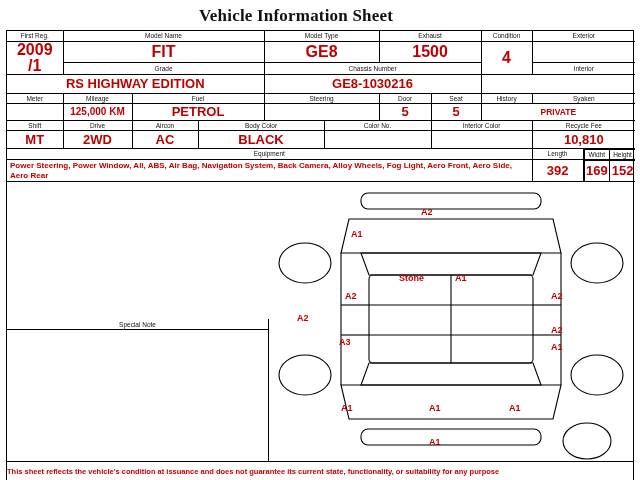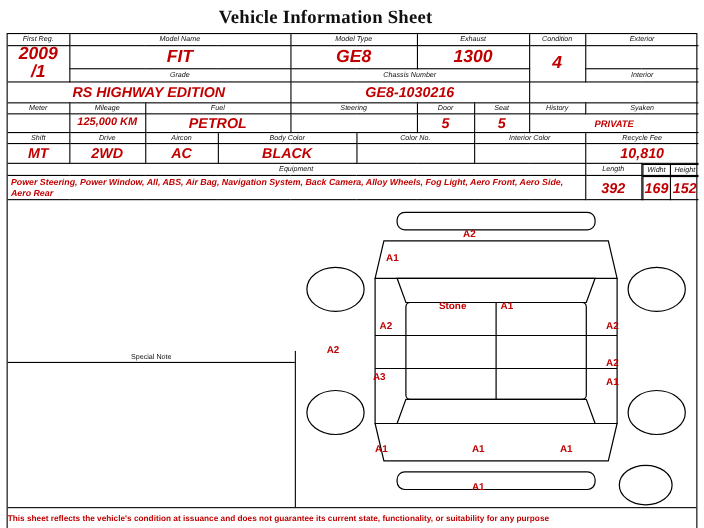--- a/index.html
+++ b/index.html
@@ -24,21 +24,21 @@
     margin: 2px 0 4px 0;
     font-family: "Liberation Serif", serif;
   }
   .frame {
     position: relative;
     width: 628px;
     height: 452px;
     border: 1px solid #000;
     margin: 0 auto;
   }
-  table { border-collapse: collapse; font-style: italic; }
+  table { border-collapse: collapse; }
   .lbl {
     font-size: 6.5px;
     text-align: center;
     color: #111;
     line-height: 9px;
     height: 10px;
     font-weight: normal;
   }
   .val {
     text-align: center;
@@ -151,21 +151,21 @@
         <td class="lbl" colspan="2" style="border-top:0;">Exhaust</td>
         <td class="lbl" style="border-top:0;">Condition</td>
         <td class="lbl" colspan="2" style="border-top:0;border-right:0;">Exterior</td>
       </tr>
 
       <tr>
         <td class="val big" rowspan="2" style="border-left:0;line-height:16px;white-space:pre-line;"><span>2009
 /1</span></td>
         <td class="val big rowh" colspan="3">FIT</td>
         <td class="val big rowh" colspan="2">GE8</td>
-        <td class="val big rowh" colspan="2">1300</td>
+        <td class="val big rowh" colspan="2">1500</td>
         <td class="val big" rowspan="2">4</td>
         <td class="lbl" colspan="2" style="border-right:0;height:19px;"></td>
       </tr>
 
       <tr>
         <td class="lbl" colspan="3">Grade</td>
         <td class="lbl" colspan="4">Chassis Number</td>
         <td class="lbl" colspan="2" style="border-right:0;">Interior</td>
       </tr>
 

